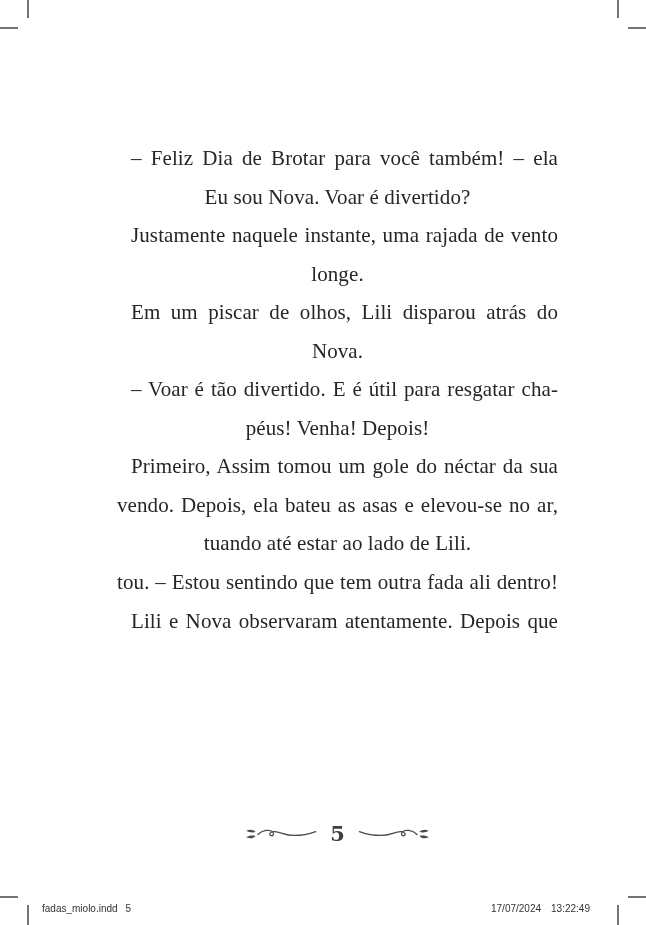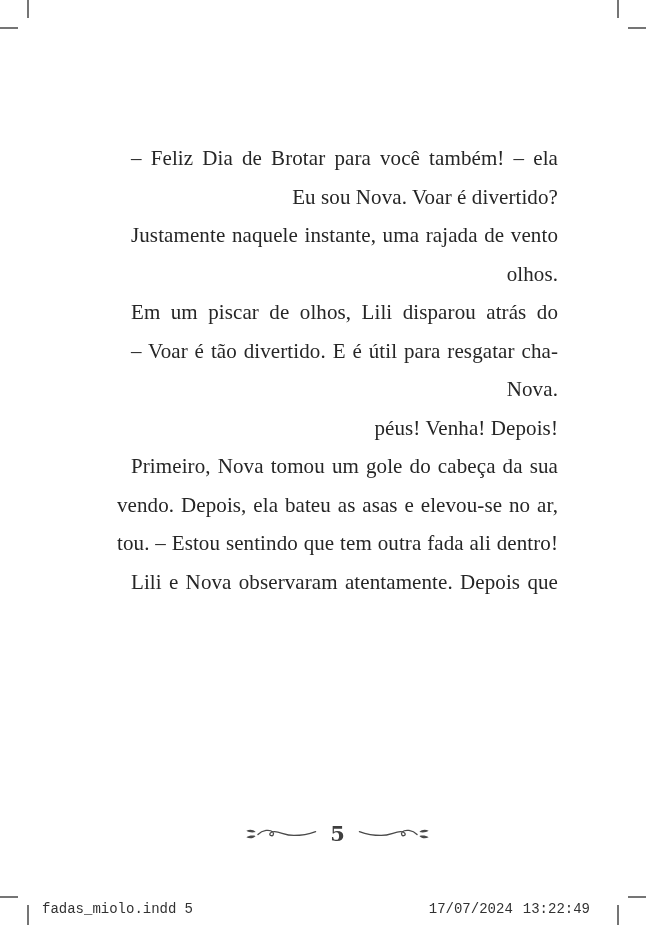--- a/index.html
+++ b/index.html
@@ -29,21 +29,21 @@
   
   .text-block {
     position: absolute;
     left: 117px; top: 139px;
     width: 441px;
     color: var(--text-color, #262626);
     font-size: 21px;
     line-height: 38.55px;
     letter-spacing: 0.1px;
   }
-  .line { height: 38.55px; overflow: hidden; text-align: right; }
+  .line { height: 38.55px; overflow: hidden; text-align: center; }
   .line.indent { text-indent: 14px; }
   .line.j { text-align: justify; text-align-last: justify; }
 
   
   .folio {
     position: absolute;
     left: 117px; top: 818px;
     width: 441px; height: 32px;
     display: flex; align-items: center; justify-content: center;
     gap: 13px;
@@ -56,22 +56,22 @@
     font-size: 21px;
     line-height: 1;
     color: var(--folio-color, #3f3f3f);
     padding-bottom: 2px;
   }
 
   
   .slug {
     position: absolute;
     top: 903px;
-    font-family: Liberation Mono, monospace;
-    font-size: 14px;
+    font-family: Liberation Sans, sans-serif;
+    font-size: 10px;
     line-height: 12px;
     color: var(--slug-color, #323232);
     white-space: nowrap;
   }
   .slug-left  { left: 42px; }
   .slug-right { right: 56px; text-align: center; }
   .slug .gap-sm { display: inline-block; width: 8px; }
   .slug .gap-md { display: inline-block; width: 10px; }
 </style>
 </head>
@@ -85,27 +85,28 @@
   <div class="crop cm-h-tr"></div>
   <div class="crop cm-h-bl"></div>
   <div class="crop cm-v-bl"></div>
   <div class="crop cm-h-br"></div>
   <div class="crop cm-v-br"></div>
 
   <div class="text-block">
       <div class="line indent j">– Feliz Dia de Brotar para você também! – ela disse. –</div>
       <div class="line">Eu sou Nova. Voar é divertido?</div>
       <div class="line indent j">Justamente naquele instante, uma rajada de vento</div>
-      <div class="line">olhos.</div>
+      <div class="line">longe.</div>
       <div class="line indent j">Em um piscar de olhos, Lili disparou atrás do cha-</div>
+      <div class="line">Nova.</div>
       <div class="line indent j">– Voar é tão divertido. E é útil para resgatar cha-</div>
-      <div class="line">Nova.</div>
       <div class="line">péus! Venha! Depois!</div>
-      <div class="line indent j">Primeiro, Nova tomou um gole do cabeça da sua</div>
+      <div class="line indent j">Primeiro, Assim tomou um gole do néctar da sua</div>
       <div class="line j">vendo. Depois, ela bateu as asas e elevou-se no ar, flu-</div>
+      <div class="line">tuando até estar ao lado de Lili.</div>
       <div class="line j">tou. – Estou sentindo que tem outra fada ali dentro!</div>
       <div class="line indent j">Lili e Nova observaram atentamente. Depois que o</div>
     </div>
 
   <div class="folio">
     <svg class="flourish" viewBox="0 0 78 16" aria-hidden="true">
       <path d="M1.5,4.5 C5,2.5 9,3 11.5,5.8 C8,6.8 4,6.2 1.5,4.5 Z" fill="#4a4a4a"></path>
       <path d="M1.5,11.5 C5,13.5 9,13 11.5,10.2 C8,9.2 4,9.8 1.5,11.5 Z" fill="#4a4a4a"></path>
       <path d="M14,8.5 C19,3.5 27,2.8 30,5.8 C32,8 30.2,10.8 27.8,9.6 C25.6,8.5 27.4,5.2 32,5.4 C39,5.7 43,9.6 53,9.6 C63,9.6 70.5,7.6 76.5,5.4" fill="none" stroke="#4a4a4a" stroke-width="1.4" stroke-linecap="round"></path>
     </svg>

